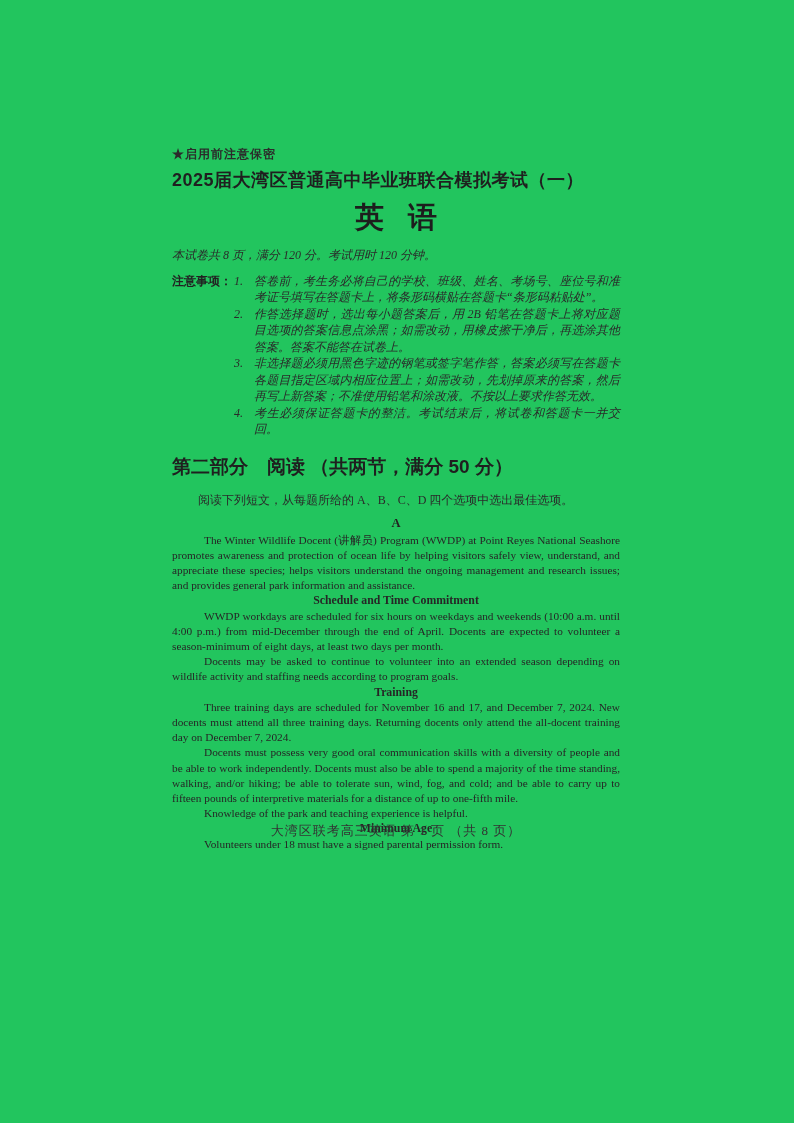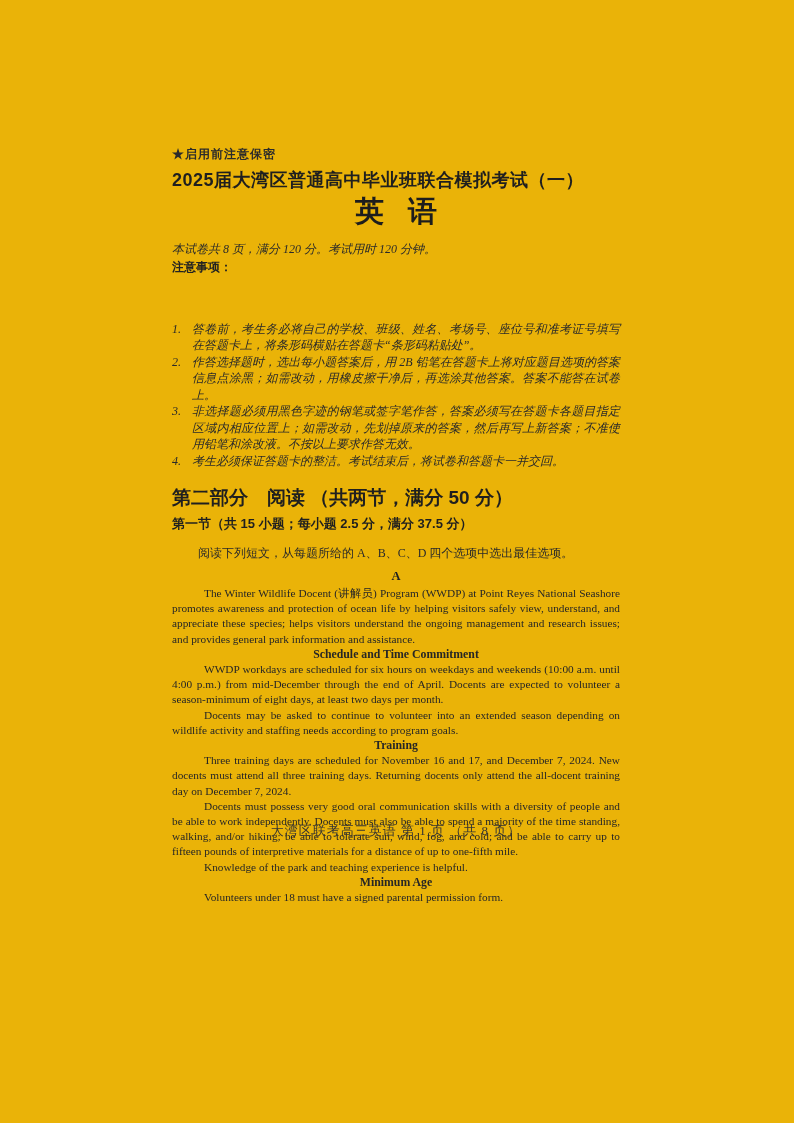--- a/index.html
+++ b/index.html
@@ -2,21 +2,21 @@
 <html><head>
 <meta charset="utf-8">
 <style>
   * { margin: 0; padding: 0; box-sizing: border-box; }
   html, body { background: #e8e8e8; }
   .page {
     position: relative;
     width: 794px;
     height: 1123px;
     margin: 0 auto;
-    background: #eab308;
+    background: #22c55e;
     overflow: hidden;
     color: #262626;
   }
   .content {
     position: absolute;
     left: 172px;
     top: 146px;
     width: 448px;
   }
   
@@ -30,45 +30,45 @@
   .exam-title {
     margin-top: 5px;
     text-align: left;
     font-family: "Liberation Sans", sans-serif;
     font-weight: bold;
     font-size: 18px;
     letter-spacing: 0.5px;
     color: #1f1f1f;
   }
   .subject {
+    margin-top: 6px;
     text-align: center;
     font-family: "Liberation Sans", sans-serif;
     font-weight: bold;
     font-size: 29px;
     color: #1d1d1d;
   }
   .subject .char + .char { margin-left: 24px; }
   
   .paper-info {
     margin-top: 9px;
     font-family: "Liberation Serif", serif;
     font-size: 12px;
     line-height: 16.5px;
     font-style: italic;
     color: #2a2a2a;
   }
   .notices {
     display: flex;
-    margin-top: 1px;
+    margin-top: 9px;
     font-family: "Liberation Serif", serif;
     font-size: 12px;
     line-height: 16.5px;
     font-style: italic;
     color: #2a2a2a;
-    flex-direction: column;
   }
   .notice-label {
     flex: 0 0 62px;
     font-style: normal;
     font-family: "Liberation Sans", sans-serif;
     font-weight: bold;
     color: #222;
   }
   .notice-items { flex: 1; }
   .notice-item { display: flex; }
@@ -168,21 +168,20 @@
           <div class="txt">非选择题必须用黑色字迹的钢笔或签字笔作答，答案必须写在答题卡各题目指定区域内相应位置上；如需改动，先划掉原来的答案，然后再写上新答案；不准使用铅笔和涂改液。不按以上要求作答无效。</div>
         </div>
         <div class="notice-item">
           <span class="num">4.</span>
           <div class="txt">考生必须保证答题卡的整洁。考试结束后，将试卷和答题卡一并交回。</div>
         </div>
       </div>
     </div>
 
     <div class="part-heading">第二部分　阅读 （共两节，满分 50 分）</div>
-    <div class="section-heading">第一节（共 15 小题；每小题 2.5 分，满分 37.5 分）</div>
     <div class="instruction">阅读下列短文，从每题所给的 A、B、C、D 四个选项中选出最佳选项。</div>
 
     <div class="passage-label">A</div>
 
     <div class="passage">
       <p>The Winter Wildlife Docent (讲解员) Program (WWDP) at Point Reyes National Seashore promotes awareness and protection of ocean life by helping visitors safely view, understand, and appreciate these species; helps visitors understand the ongoing management and research issues; and provides general park information and assistance.</p>
 
       <p class="p-heading">Schedule and Time Commitment</p>
       <p>WWDP workdays are scheduled for six hours on weekdays and weekends (10:00 a.m. until 4:00 p.m.) from mid-December through the end of April. Docents are expected to volunteer a season-minimum of eight days, at least two days per month.</p>
       <p>Docents may be asked to continue to volunteer into an extended season depending on wildlife activity and staffing needs according to program goals.</p>

